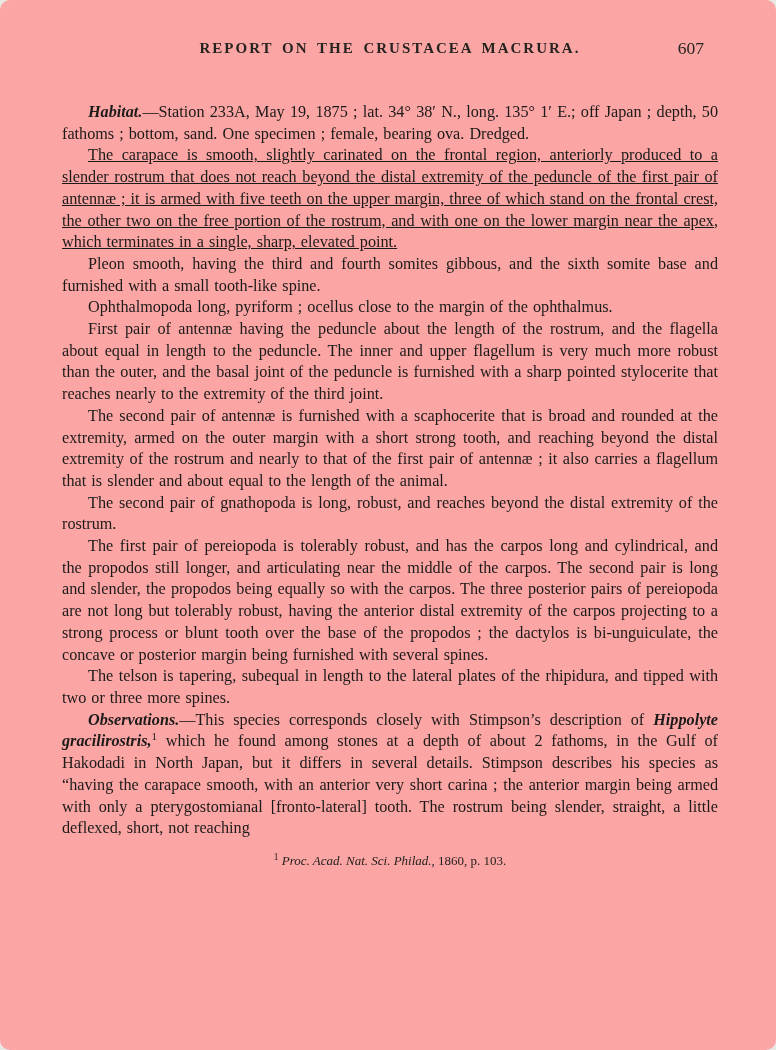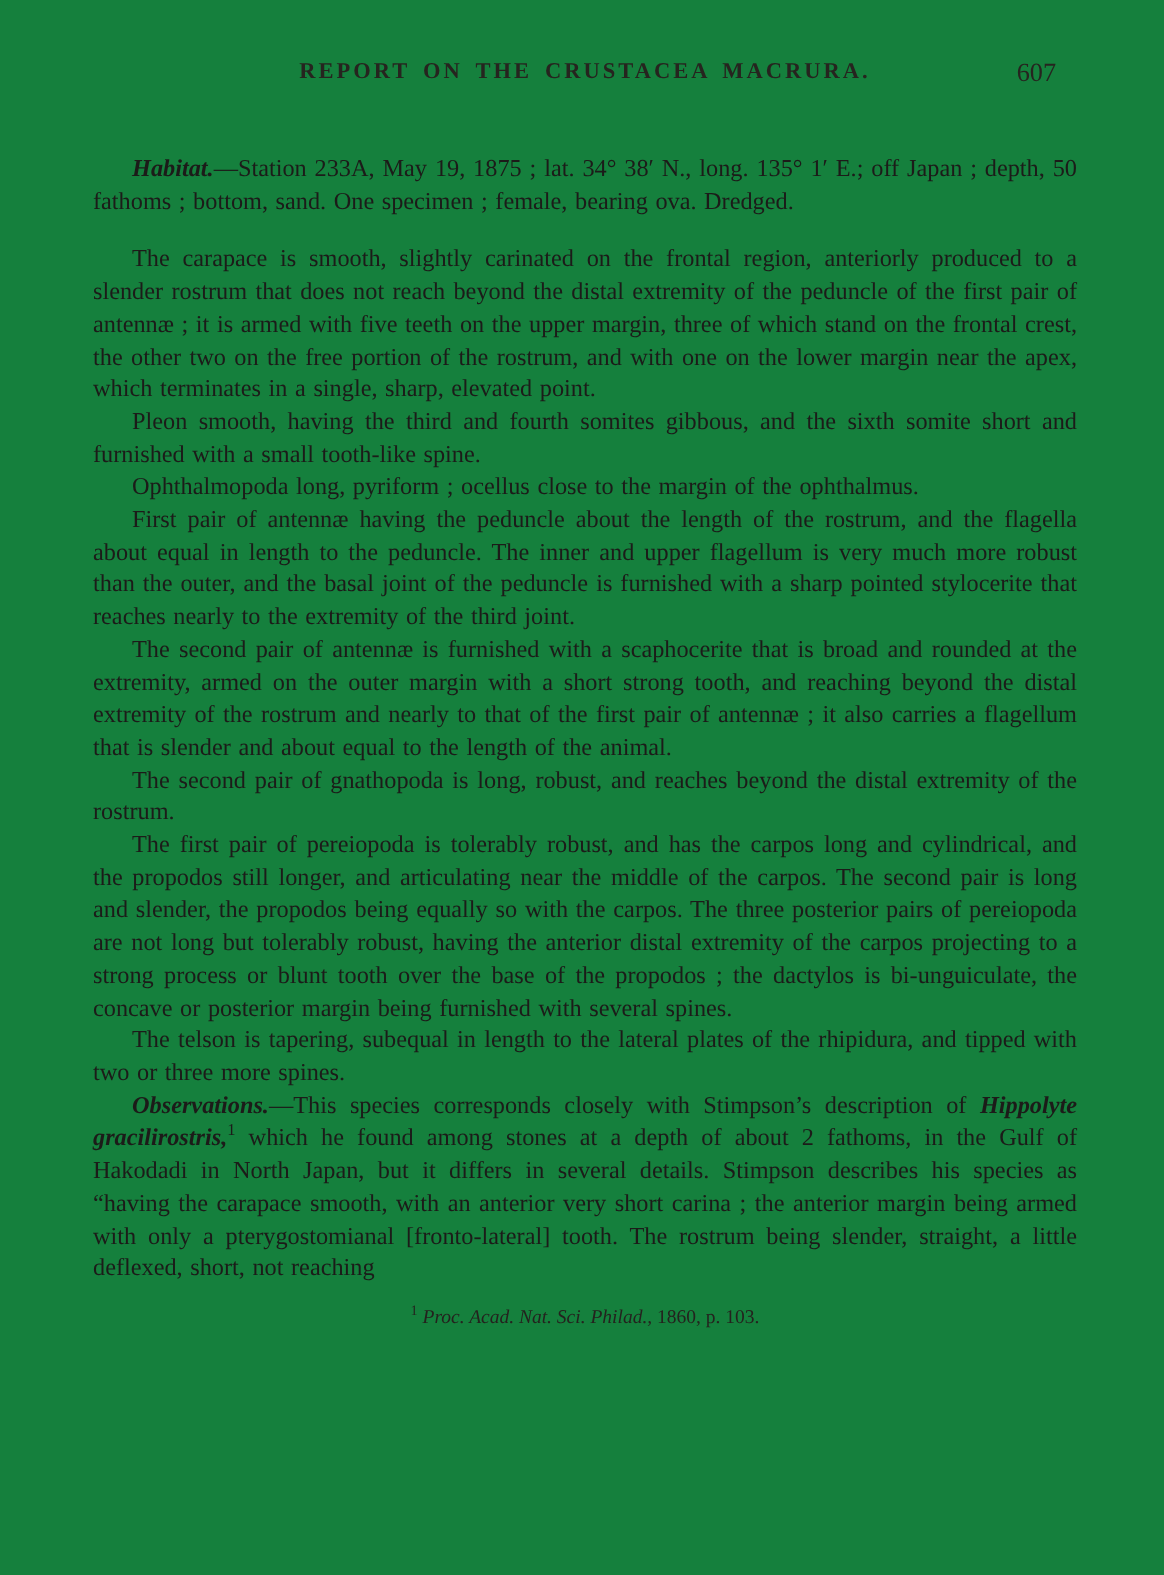--- a/index.html
+++ b/index.html
@@ -6,25 +6,26 @@
     margin: 0;
     padding: 0;
     background: #e9e7e2;
     font-family: "Liberation Serif", serif;
   }
   .scan-page {
     position: relative;
     width: 776px;
     height: 1050px;
     margin: 0 auto;
-    background: #15803d;
+    background: #fca5a5;
     color: #1c1b19;
     box-sizing: border-box;
     padding: 40px 58px 0 62px;
     overflow: hidden;
+    border-radius: 10px;
   }
   .running-head {
     position: relative;
     height: 22px;
     margin-bottom: 40px;
   }
   .running-head .head-title {
     position: absolute;
     left: 0;
     right: 0;
@@ -44,21 +45,21 @@
   }
   .doc-body p.para {
     margin: 0;
     font-size: 16.2px;
     line-height: 21.7px;
     text-align: justify;
     text-indent: 26px;
     word-spacing: 1px;
   }
   .doc-body p.para.space-before {
-    margin-top: 17px;
+    text-decoration: underline;
   }
   .doc-body .it {
     font-style: italic;
     font-weight: bold;
   }
   .doc-body sup {
     font-size: 11px;
     line-height: 0;
   }
   .footnote {
@@ -77,21 +78,21 @@
 <div class="scan-page">
 
   <div class="running-head">
     <div class="head-title">REPORT ON THE CRUSTACEA MACRURA.</div>
     <div class="page-num">607</div>
   </div>
 
   <div class="doc-body">
       <p class="para"><span class="it">Habitat.</span><span>—Station 233A, May 19, 1875 ; lat. 34° 38′ N., long. 135° 1′ E.; off Japan ; depth, 50 fathoms ; bottom, sand.  One specimen ; female, bearing ova.  Dredged.</span></p>
       <p class="para space-before"><span>The carapace is smooth, slightly carinated on the frontal region, anteriorly produced to a slender rostrum that does not reach beyond the distal extremity of the peduncle of the first pair of antennæ ; it is armed with five teeth on the upper margin, three of which stand on the frontal crest, the other two on the free portion of the rostrum, and with one on the lower margin near the apex, which terminates in a single, sharp, elevated point.</span></p>
-      <p class="para"><span>Pleon smooth, having the third and fourth somites gibbous, and the sixth somite short and furnished with a small tooth-like spine.</span></p>
+      <p class="para"><span>Pleon smooth, having the third and fourth somites gibbous, and the sixth somite base and furnished with a small tooth-like spine.</span></p>
       <p class="para"><span>Ophthalmopoda long, pyriform ; ocellus close to the margin of the ophthalmus.</span></p>
       <p class="para"><span>First pair of antennæ having the peduncle about the length of the rostrum, and the flagella about equal in length to the peduncle.  The inner and upper flagellum is very much more robust than the outer, and the basal joint of the peduncle is furnished with a sharp pointed stylocerite that reaches nearly to the extremity of the third joint.</span></p>
       <p class="para"><span>The second pair of antennæ is furnished with a scaphocerite that is broad and rounded at the extremity, armed on the outer margin with a short strong tooth, and reaching beyond the distal extremity of the rostrum and nearly to that of the first pair of antennæ ; it also carries a flagellum that is slender and about equal to the length of the animal.</span></p>
       <p class="para"><span>The second pair of gnathopoda is long, robust, and reaches beyond the distal extremity of the rostrum.</span></p>
       <p class="para"><span>The first pair of pereiopoda is tolerably robust, and has the carpos long and cylindrical, and the propodos still longer, and articulating near the middle of the carpos.  The second pair is long and slender, the propodos being equally so with the carpos.  The three posterior pairs of pereiopoda are not long but tolerably robust, having the anterior distal extremity of the carpos projecting to a strong process or blunt tooth over the base of the propodos ; the dactylos is bi-unguiculate, the concave or posterior margin being furnished with several spines.</span></p>
       <p class="para"><span>The telson is tapering, subequal in length to the lateral plates of the rhipidura, and tipped with two or three more spines.</span></p>
       <p class="para"><span class="it">Observations.</span><span>—This species corresponds closely with Stimpson’s description of </span><span class="it">Hippolyte gracilirostris,</span><sup>1</sup><span> which he found among stones at a depth of about 2 fathoms, in the Gulf of Hakodadi in North Japan, but it differs in several details. Stimpson describes his species as “having the carapace smooth, with an anterior very short carina ; the anterior margin being armed with only a pterygostomianal [fronto-lateral] tooth.  The rostrum being slender, straight, a little deflexed, short, not reaching</span></p>
     </div>
 
   <div class="footnote"><sup>1</sup><span class="it"> Proc. Acad. Nat. Sci. Philad.,</span><span> 1860, p. 103.</span></div>

